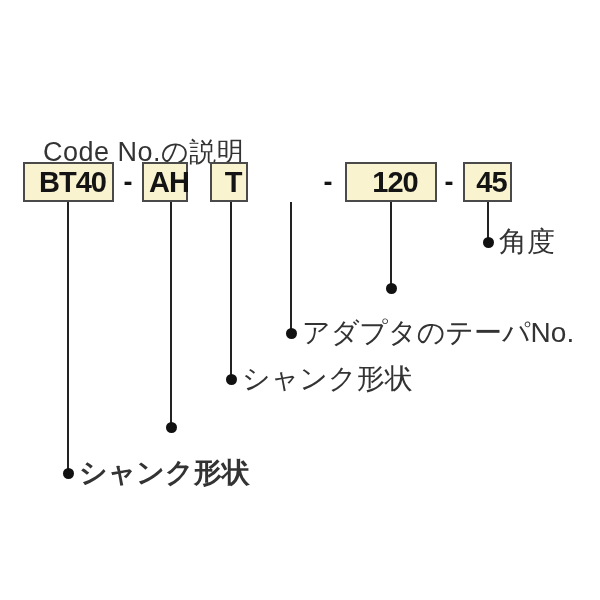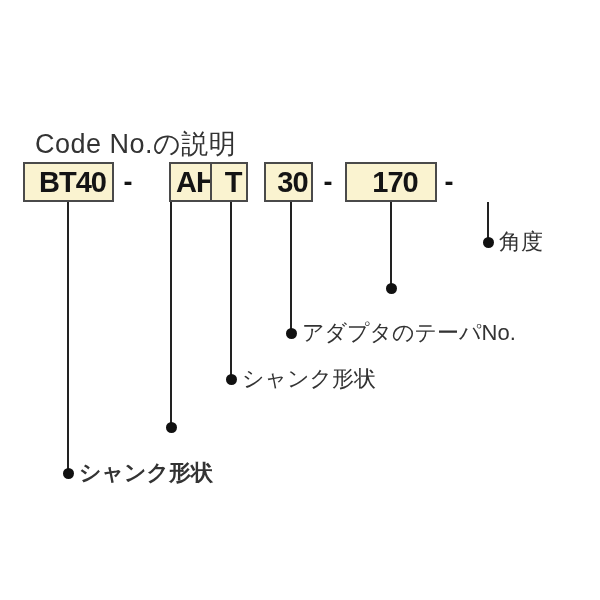--- a/index.html
+++ b/index.html
@@ -12,21 +12,21 @@
     position: relative;
     width: 600px;
     height: 600px;
     background: #ffffff;
     overflow: hidden;
   }
   .title {
     position: absolute;
     left: 27px;
     top: 118px;
-    margin: 8px;
+    margin: 16px;
     font-size: 27px;
     font-weight: 400;
     color: #333333;
     letter-spacing: 0.5px;
     white-space: nowrap;
   }
   .box {
     position: absolute;
     top: 162px;
     height: 40px;
@@ -36,21 +36,21 @@
     display: flex;
     align-items: center;
     justify-content: center;
     font-size: 29px;
     font-weight: 700;
     color: #141414;
     letter-spacing: -1px;
     padding-left: 8px;
   }
   .box-1 { left: 23px;  width: 91px; }
-  .box-2 { left: 142px; width: 46px; margin-left: 27px; }
+  .box-2 { left: 142px; width: 46px; }
   .box-3 { left: 210px; width: 38px; }
   .box-4 { left: 264px; width: 49px; }
   .box-5 { left: 345px; width: 92px; }
   .box-6 { left: 463px; width: 49px; }
   .dash {
     position: absolute;
     top: 162px;
     height: 40px;
     width: 20px;
     display: flex;
@@ -83,21 +83,21 @@
     background: #111111;
   }
   .bullet-1 { left: 63px;  top: 468px; }
   .bullet-2 { left: 166px; top: 422px; }
   .bullet-3 { left: 226px; top: 374px; }
   .bullet-4 { left: 286px; top: 328px; }
   .bullet-5 { left: 386px; top: 283px; }
   .bullet-6 { left: 483px; top: 237px; }
   .lbl {
     position: absolute;
-    font-size: 22px;
+    font-size: 28px;
     color: #333333;
     line-height: 28px;
     white-space: nowrap;
   }
   .lbl-1 { left: 79px;  top: 459px; font-weight: bold; }
   .lbl-2 { left: 182px; top: 413px; }
   .lbl-3 { left: 242px; top: 365px; }
   .lbl-4 { left: 302px; top: 319px; }
   .lbl-5 { left: 402px; top: 274px; }
   .lbl-6 { left: 499px; top: 228px; }
@@ -106,24 +106,24 @@
 <body>
 
 <div class="canvas">
 
   <h1 class="title">Code No.の説明</h1>
 
   <div class="box box-1">BT40</div>
   <div class="dash dash-1">-</div>
   <div class="box box-2">AH</div>
   <div class="box box-3">T</div>
-  <div class="box box-4">30</div>
   <div class="dash dash-2">-</div>
-  <div class="box box-5">170</div>
+  <div class="box box-5">120</div>
   <div class="dash dash-3">-</div>
+  <div class="box box-6">45</div>
 
   <div class="vline vline-1"></div>
   <div class="vline vline-2"></div>
   <div class="vline vline-3"></div>
   <div class="vline vline-4"></div>
   <div class="vline vline-5"></div>
   <div class="vline vline-6"></div>
 
   <div class="bullet bullet-1"></div>
   <div class="bullet bullet-2"></div>

